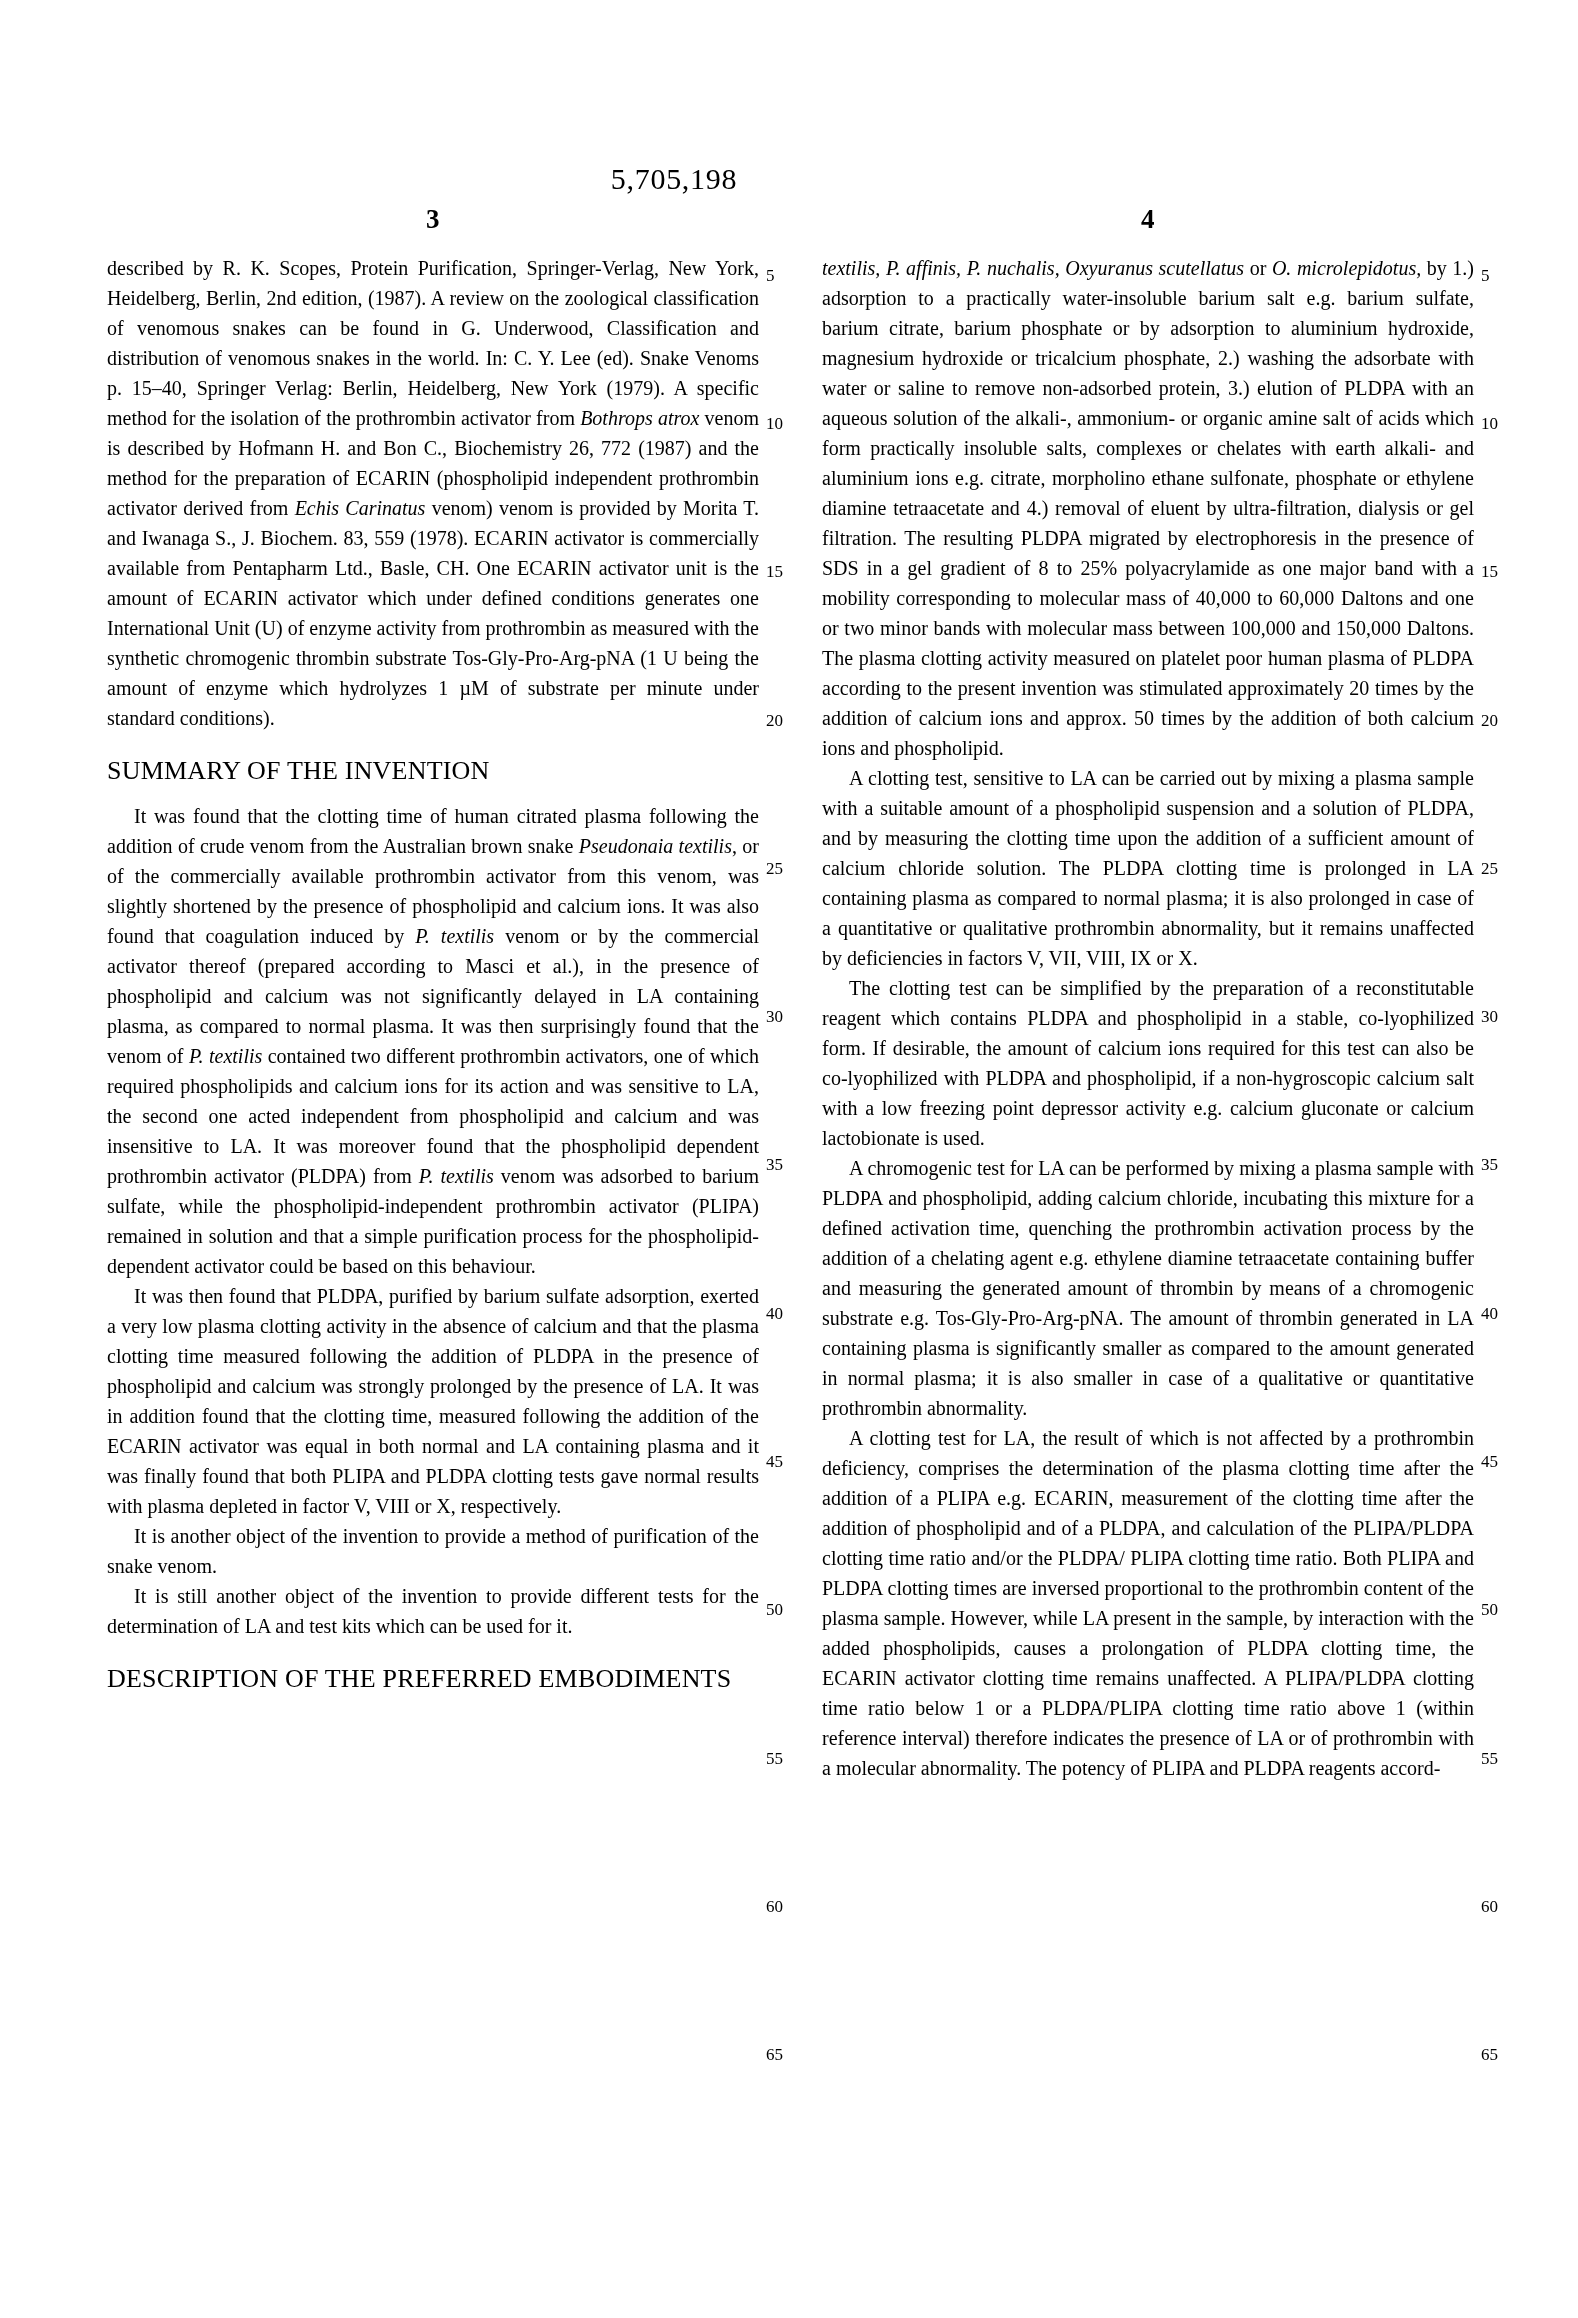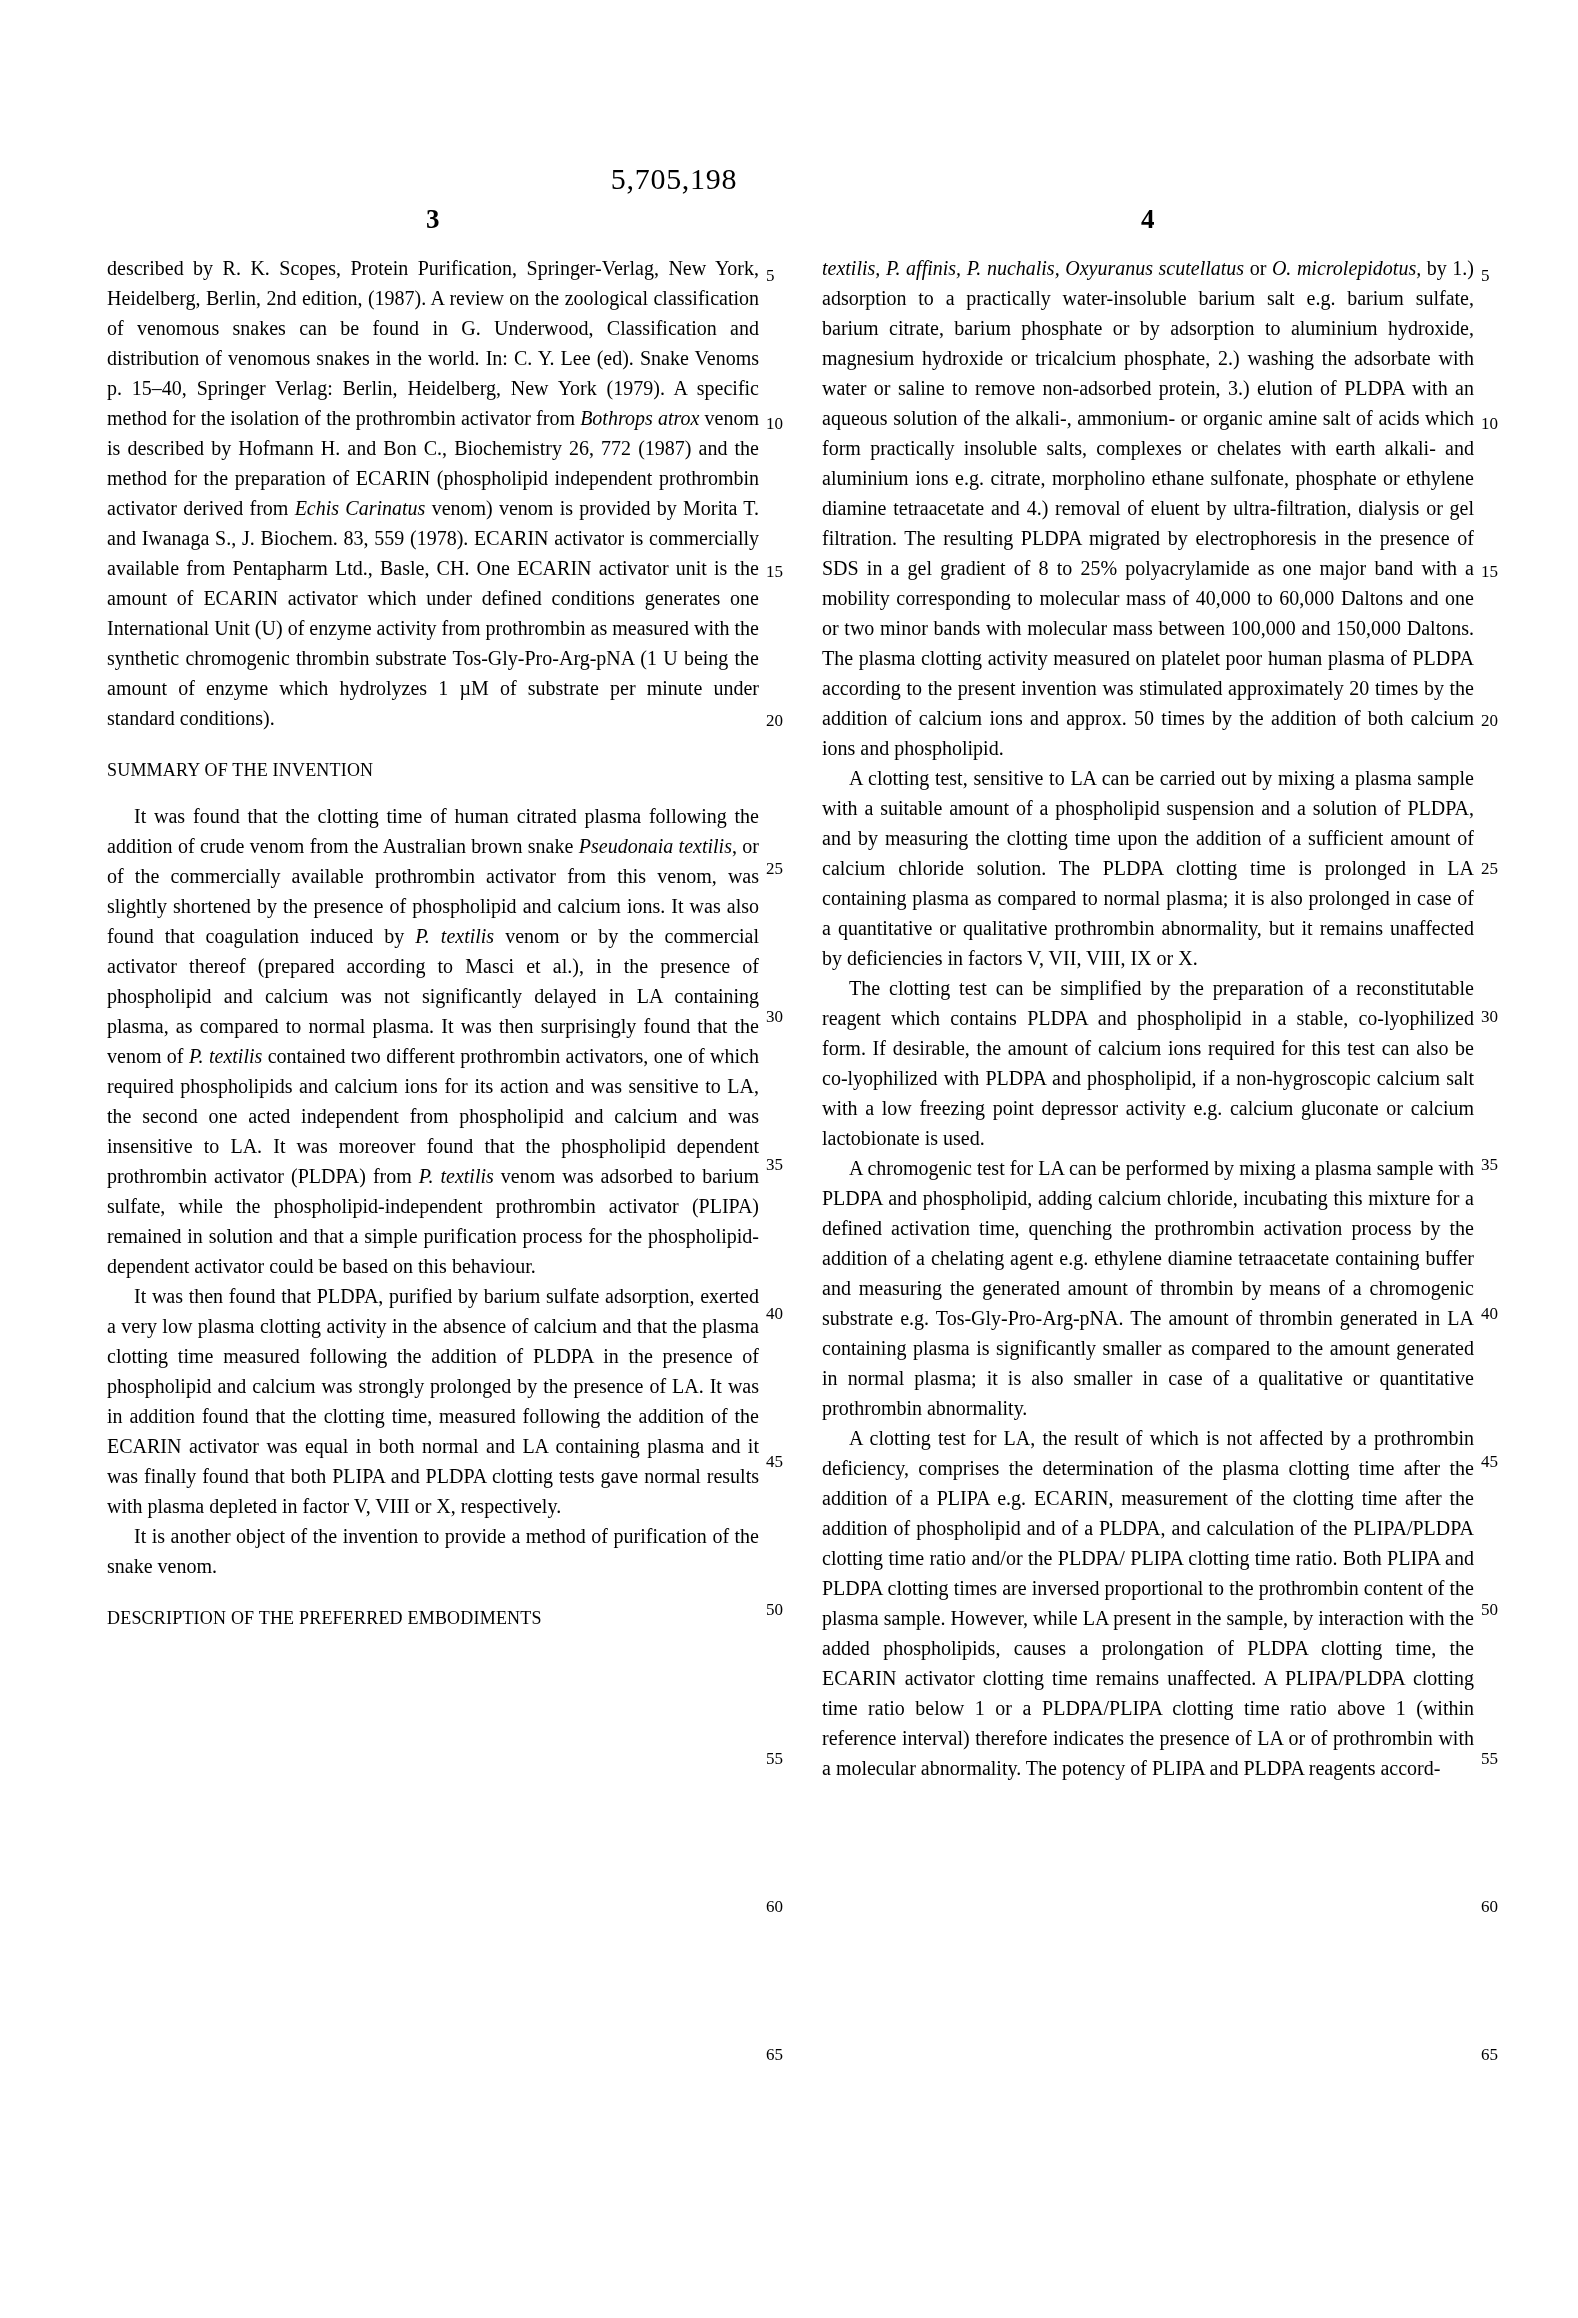--- a/index.html
+++ b/index.html
@@ -72,21 +72,21 @@
     text-indent: 27px;
     text-align: justify;
   }
   .col-body p.noindent {
     text-indent: 0;
   }
 
   .section-heading {
     text-align: center;
     text-indent: 0 !important;
-    font-size: 18px;
+    font-size: 26px;
     margin: 23px 0 16.3px 0 !important;
     letter-spacing: 0.2px;
     line-height: 29px;
   }
 
   .it { font-style: italic; margin-top: 23px; }
 
   
   .linenums {
     position: absolute;
@@ -121,20 +121,21 @@
   <div class="columns">
 
     <div class="column">
       <div class="col-number">3</div>
       <div class="col-body" id="left-body">
           <p class="noindent"><span>described by R. K. Scopes, Protein Purification, Springer-Verlag, New York, Heidelberg, Berlin, 2nd edition, (1987). A review on the zoological classification of venomous snakes can be found in G. Underwood, Classification and distribution of venomous snakes in the world. In: C. Y. Lee (ed). Snake Venoms p. 15–40, Springer Verlag: Berlin, Heidelberg, New York (1979). A specific method for the isolation of the prothrombin activator from </span><span class="it">Bothrops atrox</span><span> venom is described by Hofmann H. and Bon C., Biochemistry 26, 772 (1987) and the method for the preparation of ECARIN (phospholipid independent prothrombin activator derived from </span><span class="it">Echis Carinatus</span><span> venom) venom is provided by Morita T. and Iwanaga S., J. Biochem. 83, 559 (1978). ECARIN activator is commercially available from Pentapharm Ltd., Basle, CH. One ECARIN activator unit is the amount of ECARIN activator which under defined conditions generates one International Unit (U) of enzyme activity from prothrombin as measured with the synthetic chromogenic thrombin substrate Tos-Gly-Pro-Arg-pNA (1 U being the amount of enzyme which hydrolyzes 1 µM of substrate per minute under standard conditions).</span></p>
           <p class="section-heading">SUMMARY OF THE INVENTION</p>
           <p><span>It was found that the clotting time of human citrated plasma following the addition of crude venom from the Australian brown snake </span><span class="it">Pseudonaia textilis</span><span>, or of the commercially available prothrombin activator from this venom, was slightly shortened by the presence of phospholipid and calcium ions. It was also found that coagulation induced by </span><span class="it">P. textilis</span><span> venom or by the commercial activator thereof (prepared according to Masci et al.), in the presence of phospholipid and calcium was not significantly delayed in LA containing plasma, as compared to normal plasma. It was then surprisingly found that the venom of </span><span class="it">P. textilis</span><span> contained two different prothrombin activators, one of which required phospholipids and calcium ions for its action and was sensitive to LA, the second one acted independent from phospholipid and calcium and was insensitive to LA. It was moreover found that the phospholipid dependent prothrombin activator (PLDPA) from </span><span class="it">P. textilis</span><span> venom was adsorbed to barium sulfate, while the phospholipid-independent prothrombin activator (PLIPA) remained in solution and that a simple purification process for the phospholipid-dependent activator could be based on this behaviour.</span></p>
           <p><span>It was then found that PLDPA, purified by barium sulfate adsorption, exerted a very low plasma clotting activity in the absence of calcium and that the plasma clotting time measured following the addition of PLDPA in the presence of phospholipid and calcium was strongly prolonged by the presence of LA. It was in addition found that the clotting time, measured following the addition of the ECARIN activator was equal in both normal and LA containing plasma and it was finally found that both PLIPA and PLDPA clotting tests gave normal results with plasma depleted in factor V, VIII or X, respectively.</span></p>
           <p><span>It is another object of the invention to provide a method of purification of the snake venom.</span></p>
+          <p><span>It is still another object of the invention to provide different tests for the determination of LA and test kits which can be used for it.</span></p>
           <p class="section-heading">DESCRIPTION OF THE PREFERRED EMBODIMENTS</p>
         </div>
       <div class="linenums left-col-nums" id="left-nums">
           <span style="top: 63px;">5</span>
           <span style="top: 211px;">10</span>
           <span style="top: 359px;">15</span>
           <span style="top: 508px;">20</span>
           <span style="top: 656px;">25</span>
           <span style="top: 804px;">30</span>
           <span style="top: 952px;">35</span>

